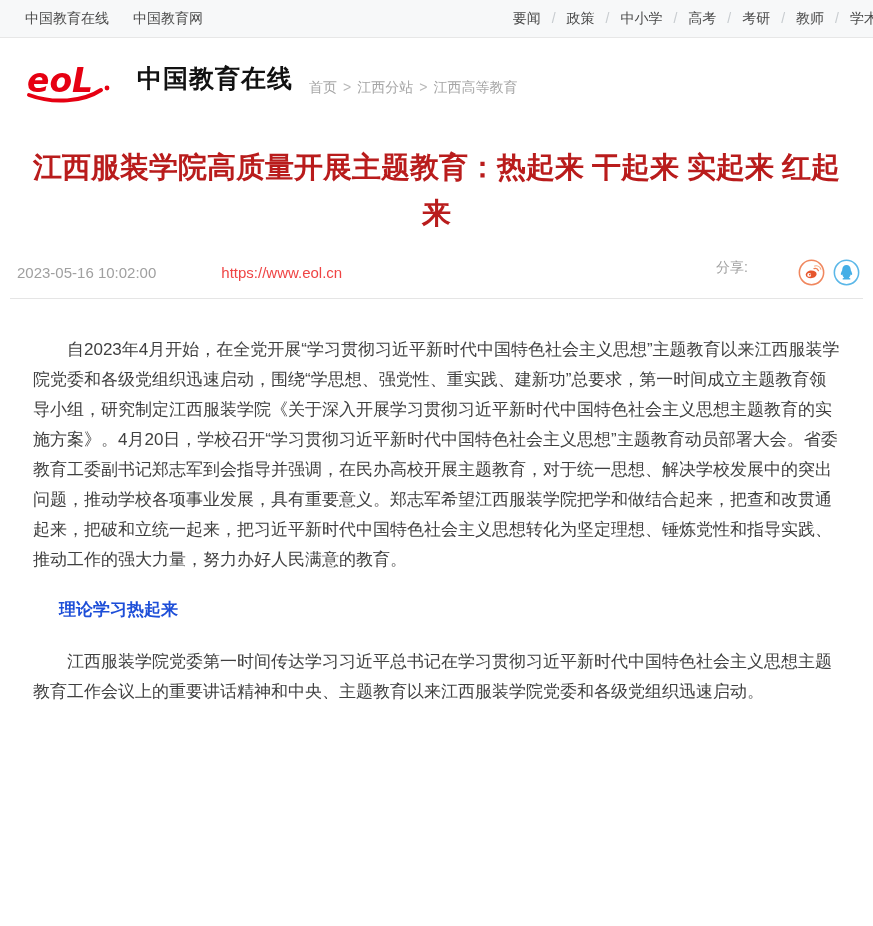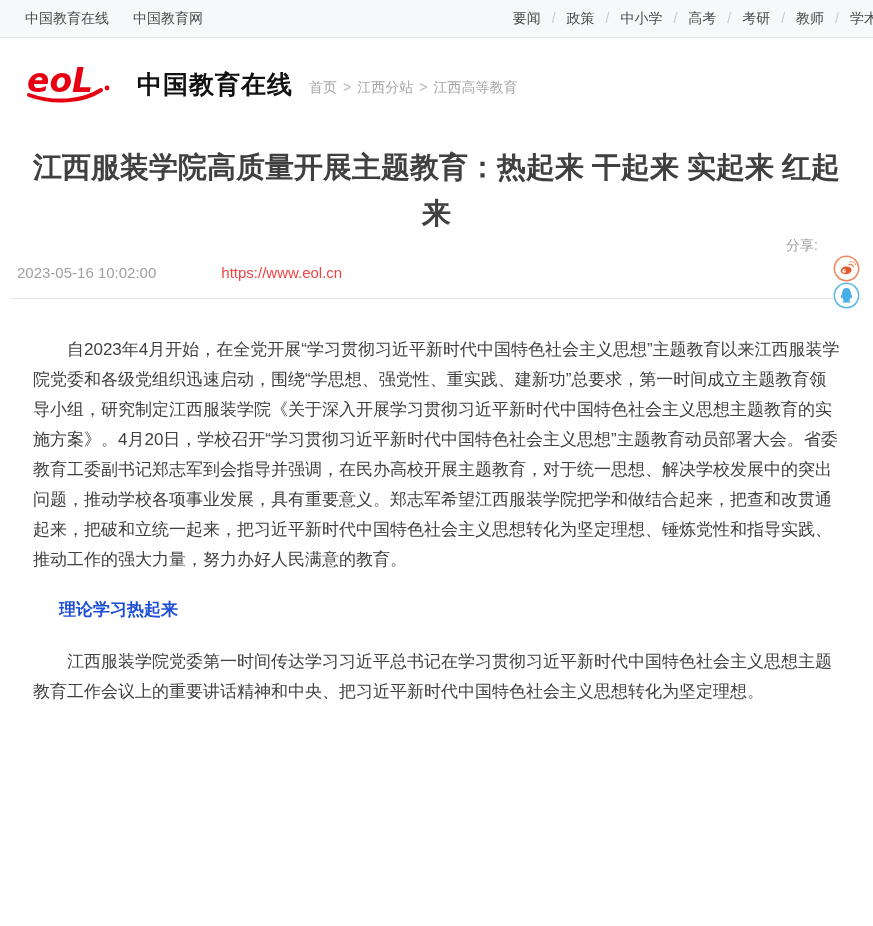--- a/index.html
+++ b/index.html
@@ -18,38 +18,38 @@
     display: flex; justify-content: space-between; align-items: center;
     height: 100%; padding-left: 25px; white-space: nowrap; gap: 40px;
   }
   .topbar a { color: #4a4a4a; text-decoration: none; cursor: pointer; }
   .topbar-left a { margin-right: 20px; }
   .topbar-right { margin-right: -14px; }
   .topbar-right .navlink { margin: 12px 9px; text-align: center; }
   .sep { color: #c8ccd0; margin: 0 2px; }
   
   .site-header { display: flex; align-items: center; padding: 24px 25px 16px; }
-  .logo { display: flex; align-items: center; cursor: pointer; }
+  .logo { display: flex; align-items: flex-start; cursor: pointer; }
   .brand { font-size: 25px; font-weight: bold; color: #111; margin-left: 8px; letter-spacing: 1px; }
   .breadcrumb { margin-left: 16px; color: #a5a5a5; font-size: 14px; padding-top: 8px; text-align: right; }
   .breadcrumb a { color: #a5a5a5; text-decoration: none; cursor: pointer; }
   .breadcrumb .bsep { margin: 0 6px; color: #b8b8b8; }
   
   h1.title {
     margin: 22px 30px 0; text-align: center;
-    font-size: 29px; line-height: 1.6; color: #404040; font-weight: bold;
+    font-size: 29px; line-height: 1.6; color: #b91c1c; font-weight: bold;
   }
   
   .meta {
     display: flex; align-items: center;
     padding: 0 13px 0 17px; margin-top: 20px; height: 32px;
     color: #a0a0a0; font-size: 15px;
   }
   .meta .url { margin-left: 65px; color: #ef4444; text-decoration: none; cursor: pointer; }
-  .meta .share { margin-left: auto; display: flex; align-items: flex-end; flex-direction: column; }
+  .meta .share { margin-left: auto; display: flex; align-items: flex-start; }
   .share-label { font-size: 14px; margin-right: 42px; }
   .share-btn { width: 27px; height: 27px; margin-left: 8px; cursor: pointer; display: block; }
   hr.divider { border: none; border-top: 1px solid #e5e5e5; margin: 9px 10px 0; }
   
   .article-body {
     padding: 36px 25px 10px;
     font-size: 17px; line-height: 30px; color: #404040;
   }
   .article-body p { margin: 0 8px 20px; text-indent: 2em; }
   .article-body h3 {
@@ -106,14 +106,14 @@
       <path d="M14 6.2c2.6 0 4.3 2 4.4 4.6 0 .5.1.9.3 1.3.5 1 1.2 2.4 1.2 3.5 0 .9-.5 1.3-1 .8l-.4-.5c-.4 1.6-1.1 2.9-2 3.6.7.3 1.6.7 1.6 1.2 0 .4-.6.6-1.5.6h-5.2c-.9 0-1.5-.2-1.5-.6 0-.5.9-.9 1.6-1.2-.9-.7-1.6-2-2-3.6l-.4.5c-.5.5-1 .1-1-.8 0-1.1.7-2.5 1.2-3.5.2-.4.3-.8.3-1.3.1-2.6 1.8-4.6 4.4-4.6z" fill="#44aee6"></path>
     </svg>
   </div>
 </div>
 
 <hr class="divider">
 
 <div class="article-body">
   <p>自2023年4月开始，在全党开展“学习贯彻习近平新时代中国特色社会主义思想”主题教育以来江西服装学院党委和各级党组织迅速启动，围绕“学思想、强党性、重实践、建新功”总要求，第一时间成立主题教育领导小组，研究制定江西服装学院《关于深入开展学习贯彻习近平新时代中国特色社会主义思想主题教育的实施方案》。4月20日，学校召开“学习贯彻习近平新时代中国特色社会主义思想”主题教育动员部署大会。省委教育工委副书记郑志军到会指导并强调，在民办高校开展主题教育，对于统一思想、解决学校发展中的突出问题，推动学校各项事业发展，具有重要意义。郑志军希望江西服装学院把学和做结合起来，把查和改贯通起来，把破和立统一起来，把习近平新时代中国特色社会主义思想转化为坚定理想、锤炼党性和指导实践、推动工作的强大力量，努力办好人民满意的教育。</p>
   <h3>理论学习热起来</h3>
-  <p>江西服装学院党委第一时间传达学习习近平总书记在学习贯彻习近平新时代中国特色社会主义思想主题教育工作会议上的重要讲话精神和中央、把习近平新时代中国特色社会主义思想转化为坚定理想。</p>
+  <p>江西服装学院党委第一时间传达学习习近平总书记在学习贯彻习近平新时代中国特色社会主义思想主题教育工作会议上的重要讲话精神和中央、主题教育以来江西服装学院党委和各级党组织迅速启动。</p>
 </div>
 
 </body></html>

